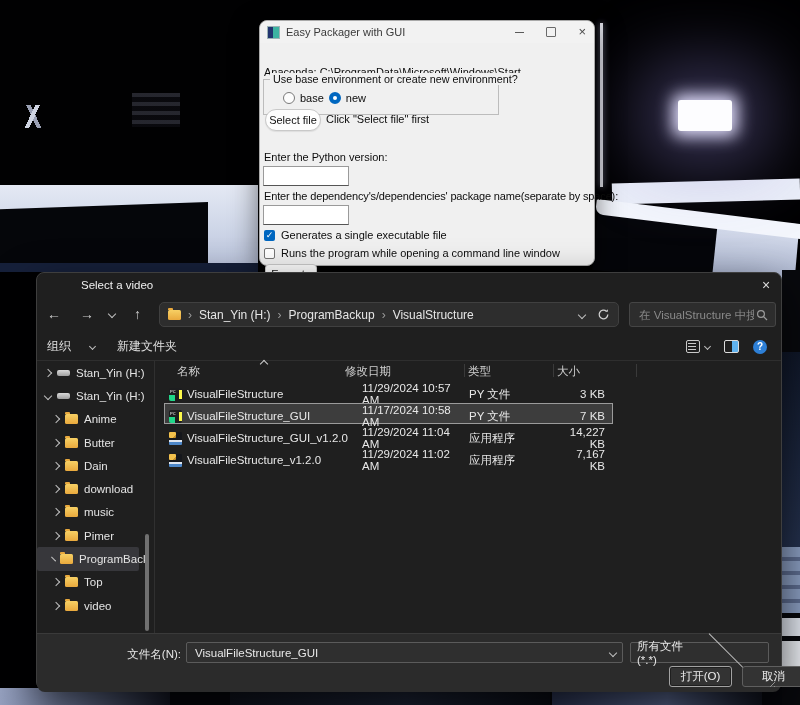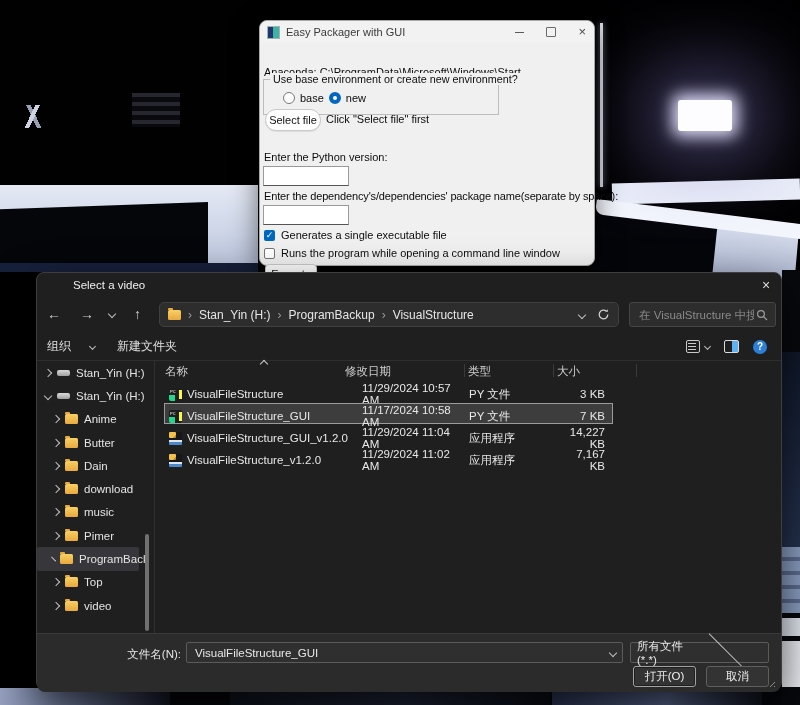--- a/index.html
+++ b/index.html
@@ -61,21 +61,21 @@
   .cb{width:11px;height:11px;border-radius:2px;box-sizing:border-box;}
   .cb.on{background:#0067c0;color:#fff;font-size:9px;display:flex;align-items:center;justify-content:center;line-height:1;}
   .cb.off{background:#fff;border:1px solid #767676;}
   .cb1{left:4px;top:208px;}
   .cb2{left:4px;top:226px;}
   .pk-exec{left:5px;top:243px;width:50px;height:18px;}
 
   
   .fd{left:36px;top:272px;width:746px;height:418px;background:#1f1f1f;border:1px solid #3e3e3e;border-radius:8px;
       box-shadow:0 18px 44px rgba(0,0,0,.7);color:#e4e4e4;font-size:12px;box-sizing:border-box;}
-  .fd-titlebar{position:absolute;left:8px;top:0;right:0;height:24px;display:flex;align-items:center;padding-left:28px;font-size:11.5px;color:#efefef;}
+  .fd-titlebar{position:absolute;left:16px;top:0;right:0;height:24px;display:flex;align-items:center;padding-left:28px;font-size:11.5px;color:#efefef;}
   .fd-close{position:absolute;right:6px;top:4px;width:18px;height:16px;display:flex;align-items:center;justify-content:center;font-size:14px;color:#dcdcdc;}
   .fd-nav{position:absolute;left:0;top:24px;right:0;height:36px;}
   .navbtn{position:absolute;top:8px;font-size:14px;color:#cfcfcf;line-height:18px;}
   .chev{display:inline-block;width:5px;height:5px;border-right:1.4px solid #bfbfbf;border-bottom:1.4px solid #bfbfbf;}
   .chev.down{transform:rotate(45deg);}
   .chev.right{transform:rotate(-45deg);}
   .addr{position:absolute;left:122px;top:5px;width:460px;height:25px;background:#2d2d2d;border:1px solid #404040;border-radius:5px;
         display:flex;align-items:center;padding:0 8px;box-sizing:border-box;gap:7px;}
   .crumb-sep{color:#9a9a9a;font-size:12px;}
   .crumb{color:#e6e6e6;white-space:nowrap;}
@@ -117,21 +117,21 @@
   .ic-pycharm::before{content:'PC';position:absolute;left:1px;top:1px;font-size:4px;color:#fff;letter-spacing:0;}
   .ic-app{width:13px;height:13px;border-radius:1px;background:linear-gradient(180deg,#15171c 0 62%,#dfe6f0 62% 80%,#4d87c8 80% 100%);position:relative;}
   .ic-app::before{content:'';position:absolute;left:0;top:0;width:7px;height:6px;background:linear-gradient(135deg,#f3c14c 0 70%,#c7922a 70% 100%);border-radius:1px;}
   .fd-footer{position:absolute;left:0;top:360px;right:0;height:58px;background:#2b2b2b;border-top:1px solid #3a3a3a;border-radius:0 0 8px 8px;}
   .fn-label{position:absolute;left:60px;top:13px;width:84px;text-align:right;font-size:11.5px;color:#e6e6e6;}
   .combo{position:absolute;background:#2f2f2f;border:1px solid #5b5b5b;border-radius:2px;height:21px;box-sizing:border-box;display:flex;align-items:center;padding:0 6px;gap:6px;}
   .combo input{flex:1;min-width:0;background:transparent;border:none;outline:none;color:#e8e8e8;font-size:11.5px;font-family:inherit;}
   .fn-combo{left:149px;top:8px;width:437px;}
   .ft-combo{left:593px;top:8px;width:139px;color:#e8e8e8;font-size:11.5px;}
   .ft-combo span{flex:1;}
-  .fbtn{position:absolute;top:32px;height:21px;background:#333;border-radius:3px;display:flex;align-items:center;justify-content:center;font-size:11.5px;color:#efefef;box-sizing:border-box;}
+  .fbtn{position:absolute;top:32px;height:21px;background:#333;border-radius:3px;display:flex;align-items:center;justify-content:center;font-size:11.5px;color:#efefef;box-sizing:border-box;margin-left:36px;}
   .fbtn.open{left:596px;width:63px;border:1px solid #a2a2a2;box-shadow:0 0 0 1px #1f1f1f inset;}
   .fbtn.cancel{left:669px;width:63px;border:1px solid #5f5f5f;}
   .grip{position:absolute;right:6px;bottom:5px;width:7px;height:7px;background:repeating-linear-gradient(135deg,#8f8f8f 0 1px,transparent 1px 3px);clip-path:polygon(100% 0,100% 100%,0 100%);}
   .ref-svg,.mag-svg{display:block;}
 </style>
 </head>
 <body>
 
 <div class="abs bg-left-band"></div>
 <div class="abs bg-left-wedge"></div>
@@ -308,21 +308,21 @@
         <span class="chev right"></span>
         <span class="ic-folder"></span>
         <span>video</span>
       </div>
     </div>
     <div class="sb-scroll"></div>
     <div class="fd-vdiv"></div>
 
     <div class="fd-list">
       <div class="cols">
-        <span class="col-h" style="left:10px;">名称</span>
+        <span class="col-h" style="left:22px;">名称</span>
         <span class="sortcaret"></span>
         <span class="col-div" style="left:203px;"></span>
         <span class="col-h" style="left:190px;">修改日期</span>
         <span class="col-div" style="left:309px;"></span>
         <span class="col-h" style="left:313px;">类型</span>
         <span class="col-div" style="left:398px;"></span>
         <span class="col-h" style="left:402px;">大小</span>
         <span class="col-div" style="left:481px;"></span>
       </div>
 

